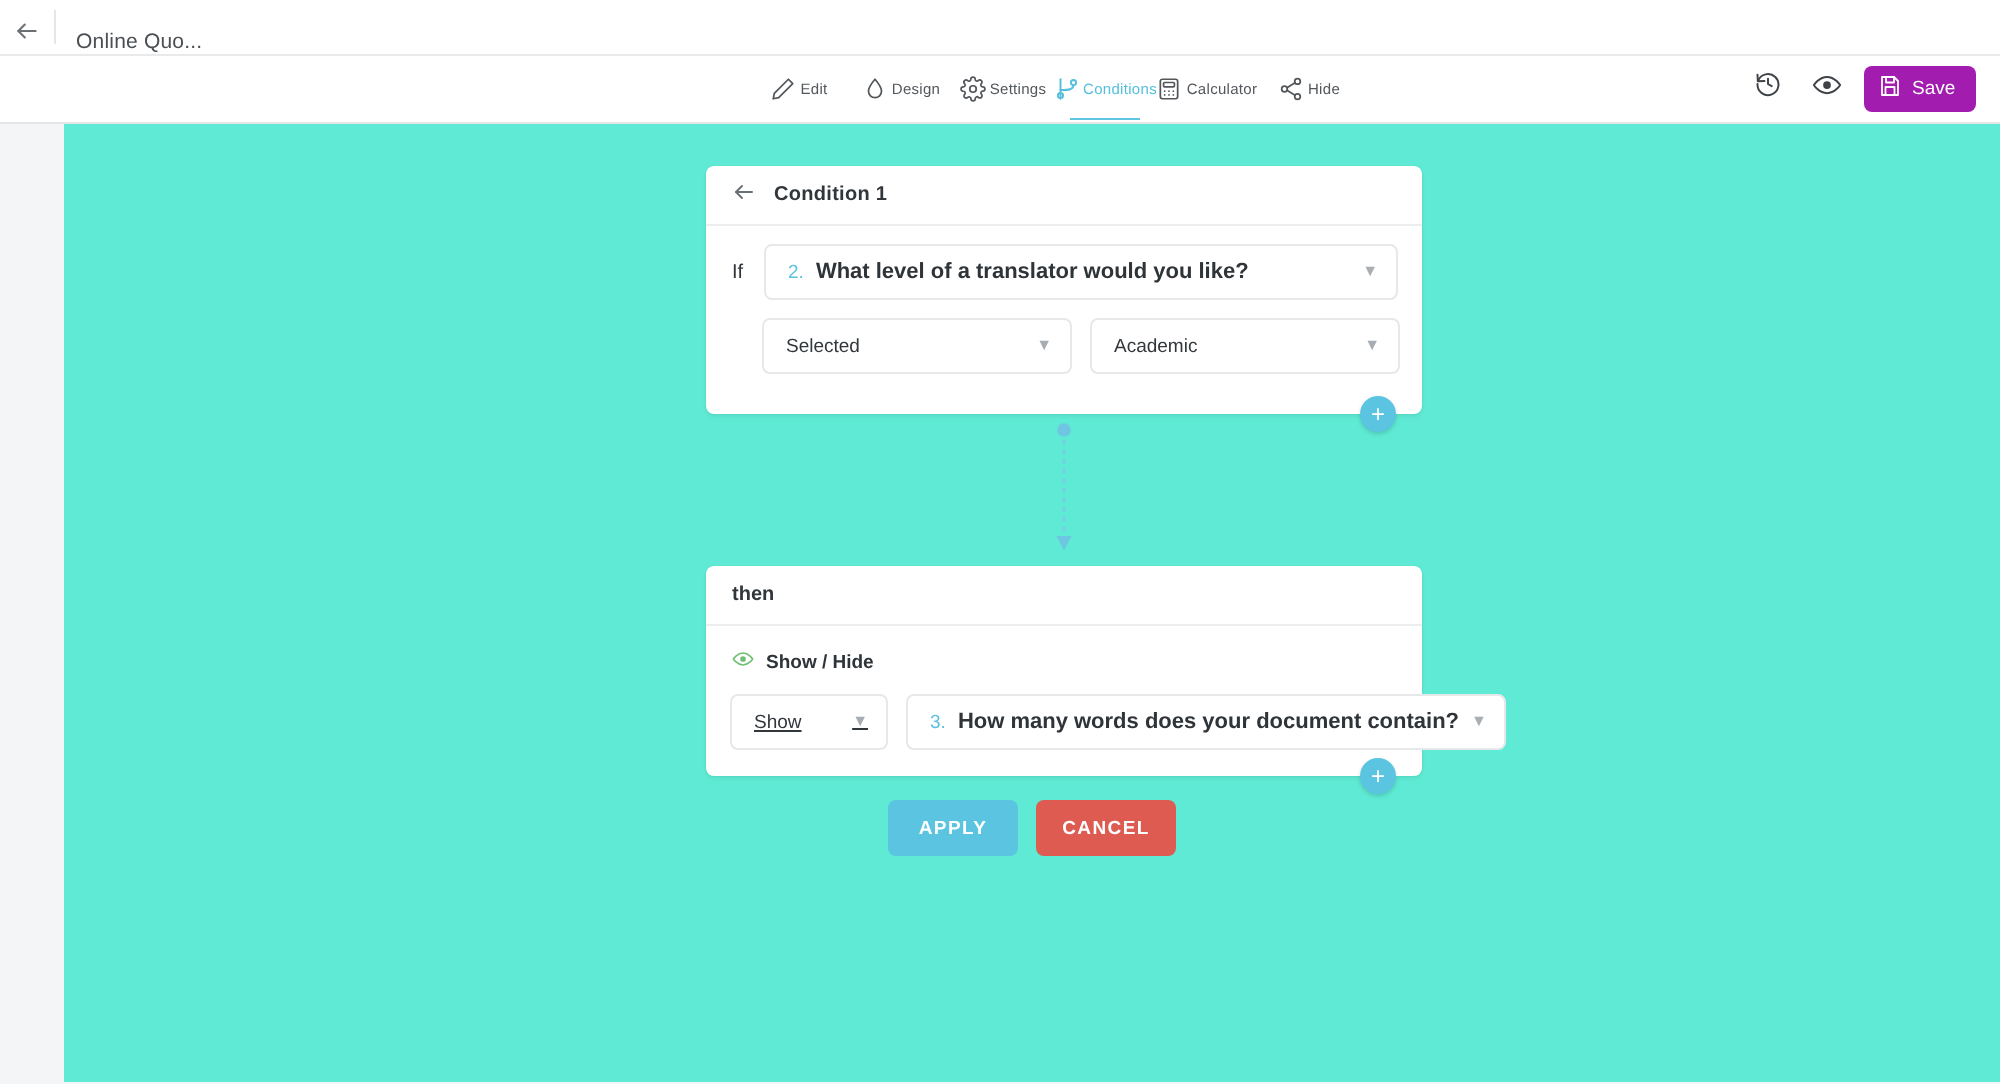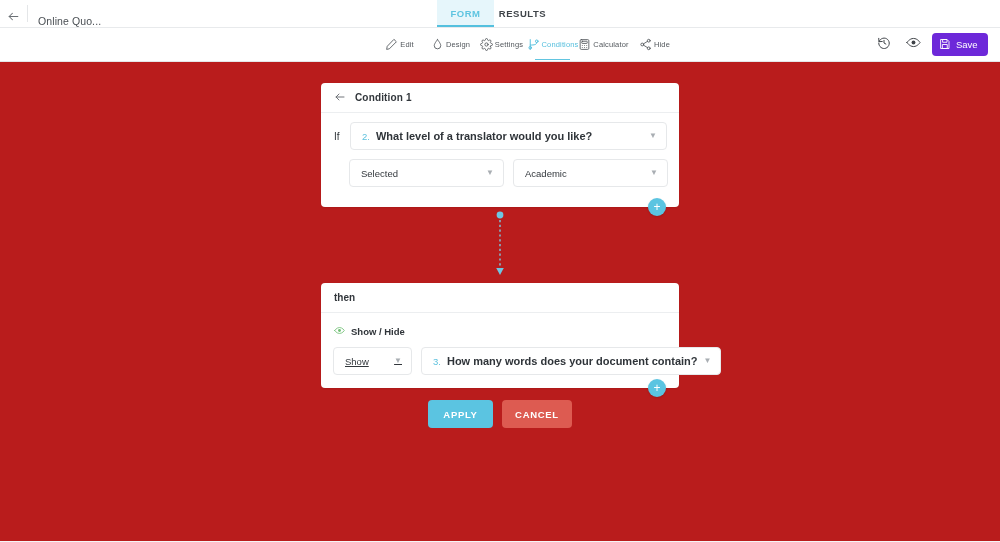--- a/index.html
+++ b/index.html
@@ -124,35 +124,36 @@
     width: 23px; height: 23px;
     border-radius: 4px;
     display: flex; align-items: center; justify-content: center;
     cursor: pointer;
     color: #3f4348;
   }
   .save-btn {
     height: 23px;
     min-width: 56px;
     padding: 0 9px 0 7px;
-    background: #6d28d9;
+    background: #a21caf;
     border-radius: 4px;
     display: flex; align-items: center; gap: 5px;
     color: #ffffff;
     font-size: 9.5px;
     cursor: pointer;
     border: none;
     font-family: "Liberation Sans", sans-serif;
   }
 
   
   .canvas {
     position: relative;
     height: calc(542px - 28px - 35px);
-    background: #b91c1c;
+    background: #5eead4;
+    margin-left: 32px;
   }
 
   .card {
     position: absolute;
     left: 321px;
     width: 358px;
     background: #ffffff;
     border-radius: 4px;
     box-shadow: 0 1px 2px rgba(0,0,0,0.07), 0 0 1px rgba(0,0,0,0.05);
   }
@@ -304,24 +305,20 @@
     <span>
       <svg width="13" height="13" viewBox="0 0 24 24" fill="none" stroke="currentColor" stroke-width="1.9" stroke-linecap="round" stroke-linejoin="round">
         <line x1="20" y1="12" x2="4" y2="12"></line>
         <polyline points="10,6 4,12 10,18"></polyline>
       </svg>
     </span>
   </div>
   <div class="topbar-divider"></div>
   <div class="doc-title">Online Quo...</div>
 
-  <div class="tabs">
-    <div class="tab active">FORM</div>
-    <div class="tab">RESULTS</div>
-  </div>
 </div>
 
 <div class="toolbar">
   <div class="tool-group">
 
     <div class="tool">
       <span>
         <svg width="13" height="13" viewBox="0 0 24 24" fill="none" stroke="currentColor" stroke-width="1.6" stroke-linecap="round" stroke-linejoin="round">
           <path d="M17 3l4 4L8 20l-5 1 1-5z"></path>
         </svg>

